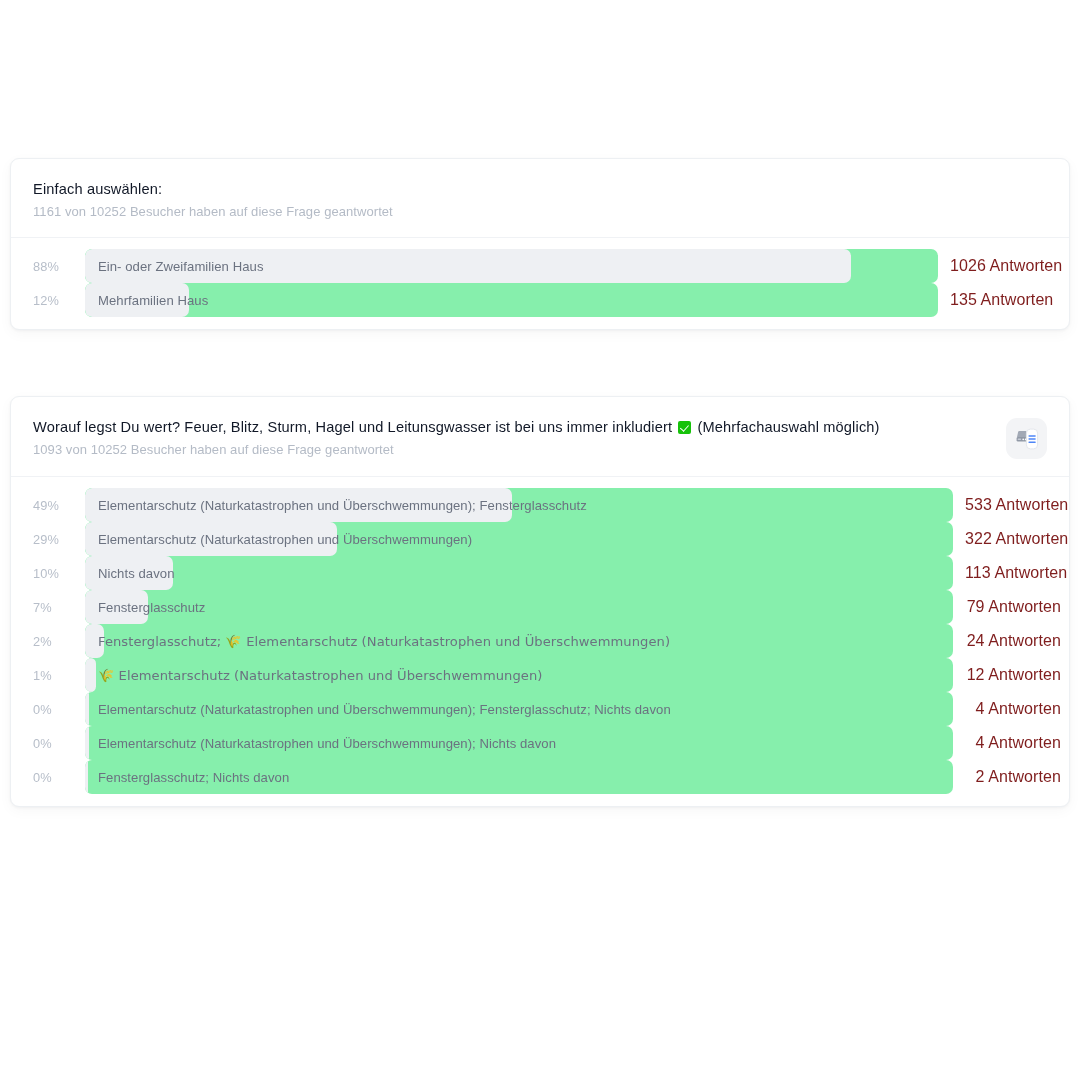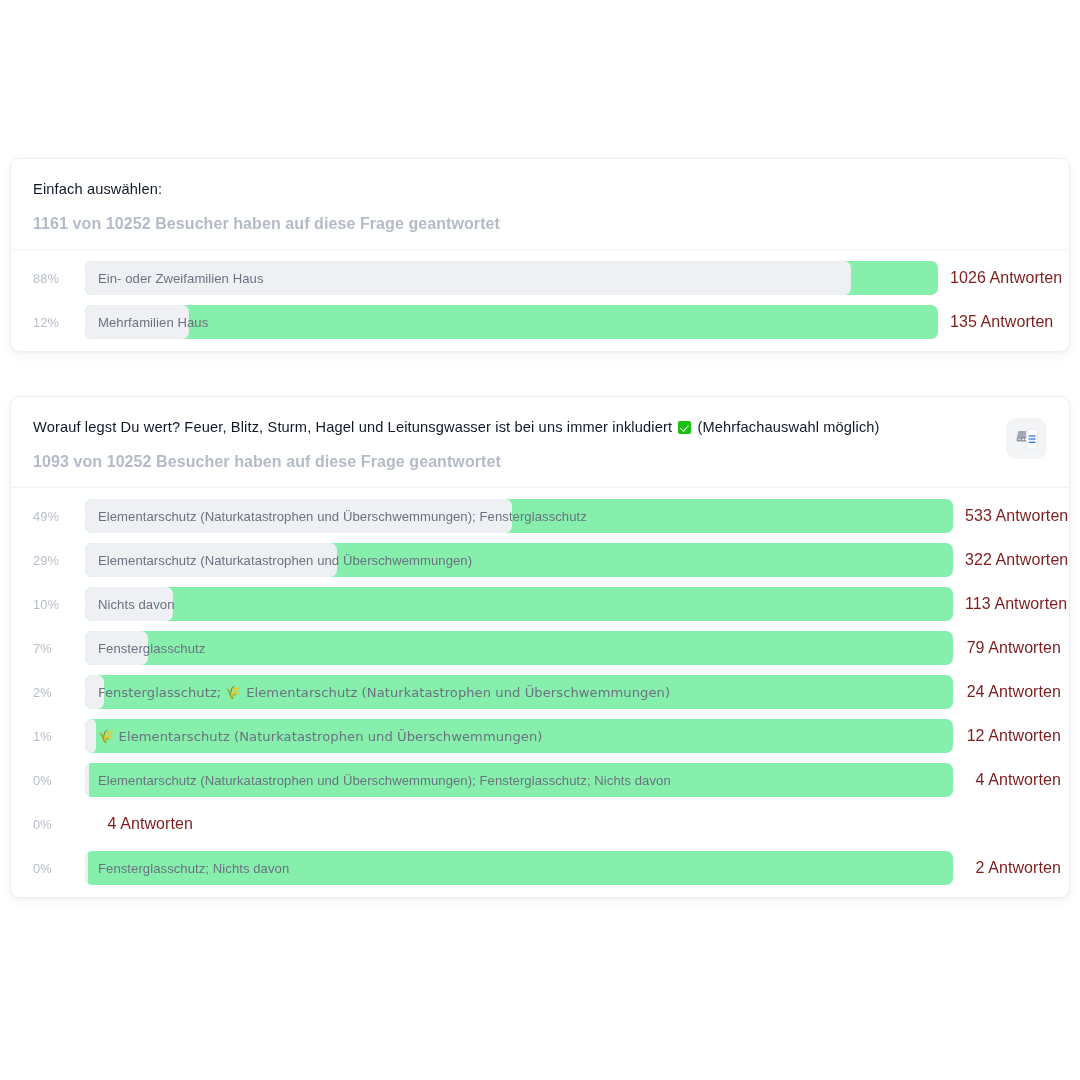--- a/index.html
+++ b/index.html
@@ -57,25 +57,25 @@
   .question-title {
     font-size: 14.6px;
     line-height: 20px;
     font-weight: 400;
     color: #111827;
     letter-spacing: 0.01em;
     white-space: nowrap;
   }
 
   .question-sub {
-    margin-top: 16px;
-    font-size: 16px;
+    margin-top: 4px;
+    font-size: 13px;
     line-height: 17px;
     color: #b4bbc6;
-    font-weight: 700;
+    font-weight: 400;
     letter-spacing: 0.005em;
     white-space: nowrap;
   }
 
   
   .header-action {
     flex: 0 0 auto;
     width: 41px;
     height: 41px;
     border-radius: 11px;
@@ -90,21 +90,20 @@
 
   
   .card-body {
     padding: 11px 22px 12px 22px;
   }
 
   .answer-row {
     display: flex;
     align-items: center;
     height: 34px;
-    margin-bottom: 10px;
   }
   .answer-row:last-child { margin-bottom: 0; }
 
   .pct {
     flex: 0 0 auto;
     width: 52px;
     font-size: 12.8px;
     color: #b7bec9;
     letter-spacing: 0.01em;
     white-space: nowrap;
@@ -305,20 +304,24 @@
         <div class="pct">0%</div>
         <div class="bar-track">
           <div class="bar-fill" style="width: 4px;"></div>
           <div class="bar-label">Elementarschutz (Naturkatastrophen und Überschwemmungen); Fensterglasschutz; Nichts davon</div>
         </div>
         <div class="count">4 Antworten</div>
       </div>
 
       <div class="answer-row">
         <div class="pct">0%</div>
+        <div class="bar-track">
+          <div class="bar-fill" style="width: 4px;"></div>
+          <div class="bar-label">Elementarschutz (Naturkatastrophen und Überschwemmungen); Nichts davon</div>
+        </div>
         <div class="count">4 Antworten</div>
       </div>
 
       <div class="answer-row">
         <div class="pct">0%</div>
         <div class="bar-track">
           <div class="bar-fill" style="width: 3px;"></div>
           <div class="bar-label">Fensterglasschutz; Nichts davon</div>
         </div>
         <div class="count">2 Antworten</div>

